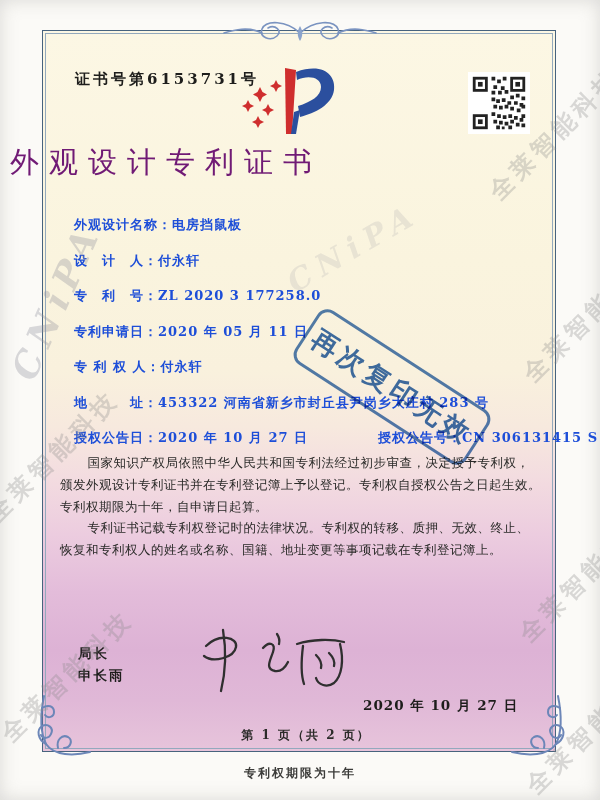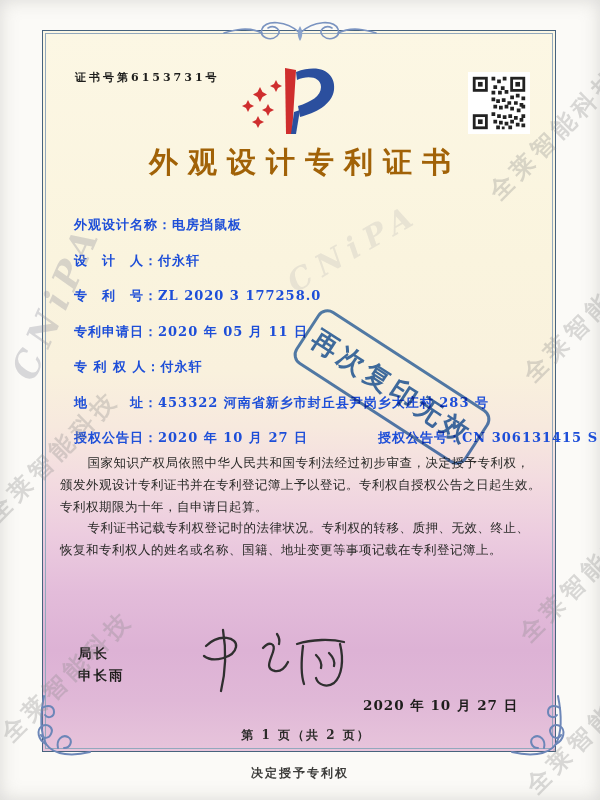--- a/index.html
+++ b/index.html
@@ -23,28 +23,28 @@
     position:absolute;left:2px;top:2px;right:2px;bottom:2px;
     border:1px solid #93a9bd;
   }
   .top-ornament{position:absolute;left:220px;top:16px;z-index:3;}
   .corner-ornament{position:absolute;z-index:3;}
   .corner-bl{left:30px;top:690px;}
   .corner-br{left:508px;top:690px;transform:scaleX(-1);}
   
   .cert-no{
     position:absolute;left:75px;top:70px;z-index:2;
-    font-size:11px;font-weight:700;letter-spacing:3px;color:#1e1e1c;
+    font-size:15px;font-weight:700;letter-spacing:3px;color:#1e1e1c;
   }
   .logo{position:absolute;left:230px;top:60px;z-index:2;}
   .qr{position:absolute;left:468px;top:72px;z-index:2;background:#fff;padding:2px;}
   .title{
     position:absolute;left:0;right:0;top:143px;z-index:2;
-    text-align:center;font-size:29px;font-weight:700;
-    letter-spacing:10px;text-indent:10px;color:#a16207;
+    font-size:29px;font-weight:400;
+    letter-spacing:10px;text-indent:10px;color:#701a75;
   }
   
   .fields{position:absolute;left:74px;top:216px;z-index:2;}
   .field-row{
     height:19px;margin-bottom:16.5px;font-size:13px;font-weight:700;
     color:#1d4ed8;white-space:nowrap;letter-spacing:1px;
   }
   .field-label{display:inline-block;}
   .field-value{display:inline-block;}
   .grant-no{margin-left:70px;}
@@ -215,21 +215,21 @@
       <path d="M155,26 C159,42 157,58 149,65 C142,70 133,67 131,60"></path>
       <path d="M131,37 C135,41 137,46 136,50"></path>
       <path d="M144,35 C148,39 150,44 149,48"></path>
     </g>
   </svg>
 
   <div class="issue-date">2020 年 10 月 27 日</div>
 
   <div class="page-info">第 1 页（共 2 页）</div>
 
-  <div class="footer-note">决定授予专利权</div>
+  <div class="footer-note">专利权期限为十年</div>
 
   <div class="wm" style="left:468px;top:118px;">全莱智能科技</div>
   <div class="wm" style="left:502px;top:300px;">全莱智能科技</div>
   <div class="wm" style="left:498px;top:560px;">全莱智能科技</div>
   <div class="wm" style="left:505px;top:712px;">全莱智能科技</div>
   <div class="wm" style="left:-34px;top:440px;">全莱智能科技</div>
   <div class="wm" style="left:-20px;top:660px;">全莱智能科技</div>
   <div class="wm wm-cnipa" style="left:-28px;top:280px;">CNiPA</div>
   <div class="wm wm-cnipa" style="left:280px;top:230px;font-size:30px;color:rgba(150,150,160,0.18);transform:rotate(-30deg);">CNiPA</div>
 

